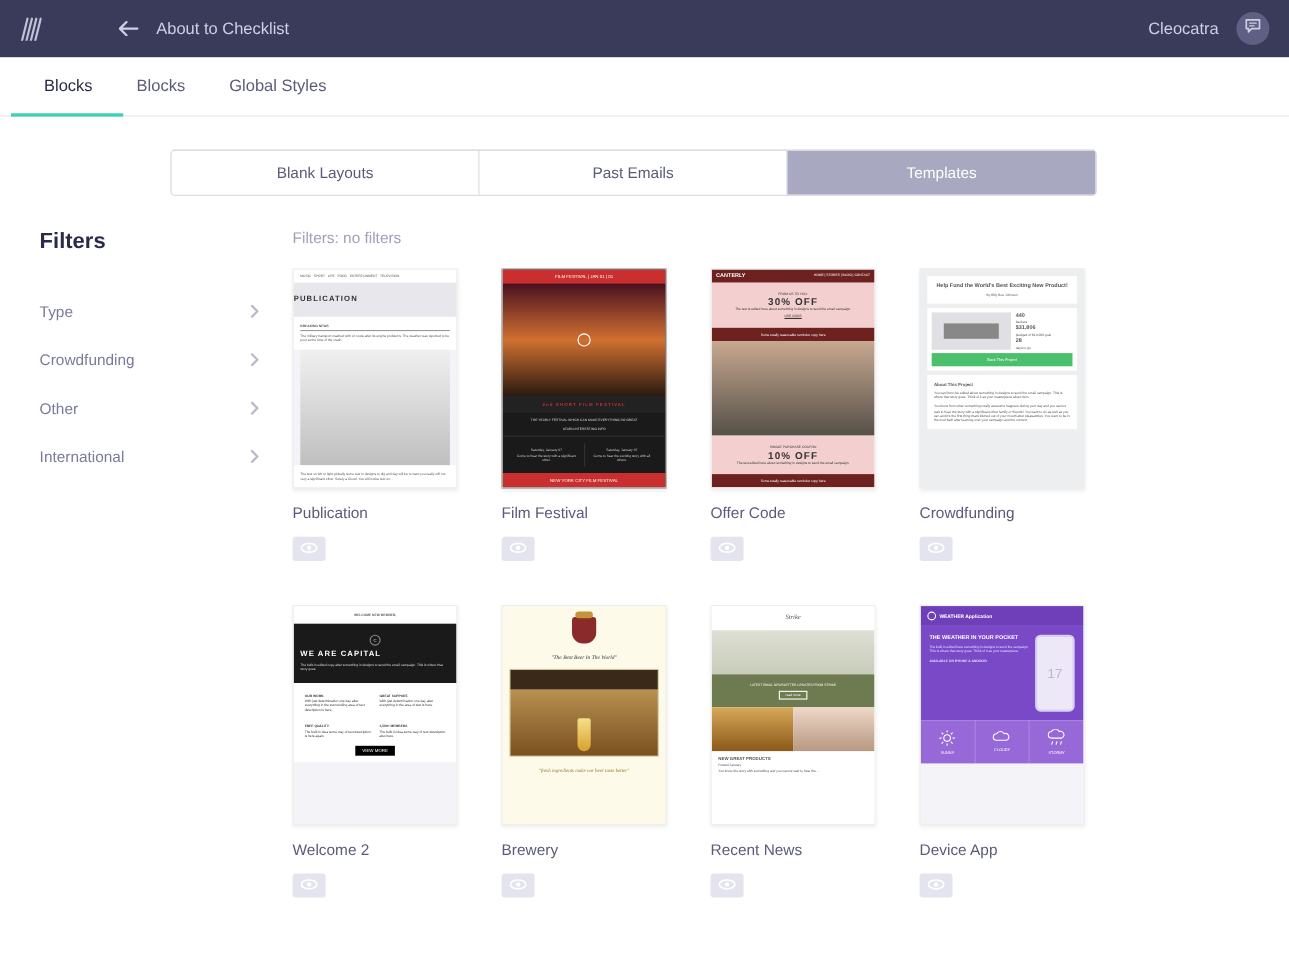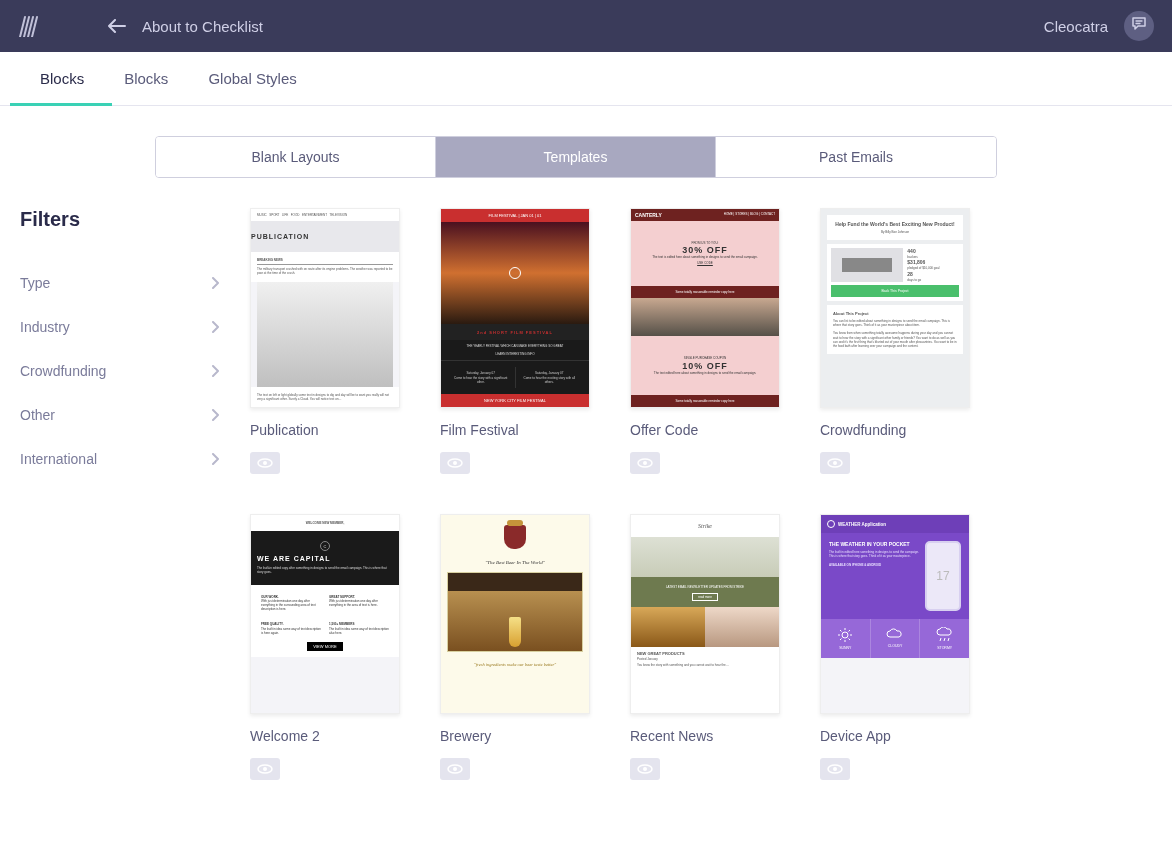--- a/index.html
+++ b/index.html
@@ -125,20 +125,21 @@
       color: #ffffff;
     }
     
     .body-row {
       display: flex;
       gap: 30px;
     }
     .sidebar {
       width: 200px;
       flex-shrink: 0;
+      margin-left: 16px;
     }
     .filters-heading {
       font-size: 20px;
       font-weight: 700;
       color: #2a2b4a;
       margin-bottom: 30px;
     }
     .filter-item {
       display: flex;
       align-items: center;
@@ -197,21 +198,21 @@
     }
     
     .tb-bar { background:#222; color:#fff; padding:4px; text-align:center; font-size:5px; }
     .tb-bar.red { background:#c92f2f; }
     .tb-bar.maroon { background:#6e2220; }
     .tb-bar.olive { background:#6e7a4f; }
     .tb-bar.green { background:#4abf6c; }
     .tb-bar.purple { background:#6e3fb8; }
     .tb-light { background:#fff; padding:6px; color:#555; }
     .tb-light.center { text-align:center; }
-    .tb-pink { background:#f4cfd0; padding:20px; text-align:center; color:#333; }
+    .tb-pink { background:#f4cfd0; padding:8px; text-align:center; color:#333; }
     .tb-gray { background:#e8e8ec; padding:4px; color:#666; }
     .tb-dark { background:#1a1a1a; color:#ddd; padding:6px; }
     .tb-flex { display:flex; }
     .tb-col { flex:1; padding:4px; color:#ccc; }
     .tb-b { font-weight:700; font-size:7px; letter-spacing:1px; }
     .tb-s { font-size:3px; line-height:1.4; }
     .tb-photo { flex:1; background:linear-gradient(#a89080,#675040); }
     .tb-photo.sunset { background:linear-gradient(#4a1020,#d07030,#2a1a10); }
     .tb-photo.man { background:linear-gradient(#c8a890,#555048); }
     .tb-photo.plane { background:linear-gradient(#f0f0f0,#bfbfbf); }
@@ -254,40 +255,32 @@
   <div class="tab active">Blocks</div>
   <div class="tab">Blocks</div>
   <div class="tab">Global Styles</div>
 </div>
 
 <div class="content">
 
   <div class="seg-wrap">
     <div class="seg">
       <div class="seg-item">Blank Layouts</div>
+      <div class="seg-item">Past Emails</div>
       <div class="seg-item active">Templates</div>
-      <div class="seg-item">Past Emails</div>
     </div>
   </div>
 
   <div class="body-row">
 
     <div class="sidebar">
       <div class="filters-heading">Filters</div>
 
       <div class="filter-item">
         <span class="filter-label">Type</span>
-        <span class="chev">
-            <svg width="8" height="12">
-              <path d="M1 1 L6 6 L1 11" stroke="#b8b8cc" stroke-width="2" fill="none" stroke-linecap="round" stroke-linejoin="round"></path>
-            </svg>
-          </span>
-      </div>
-      <div class="filter-item">
-        <span class="filter-label">Industry</span>
         <span class="chev">
             <svg width="8" height="12">
               <path d="M1 1 L6 6 L1 11" stroke="#b8b8cc" stroke-width="2" fill="none" stroke-linecap="round" stroke-linejoin="round"></path>
             </svg>
           </span>
       </div>
       <div class="filter-item">
         <span class="filter-label">Crowdfunding</span>
         <span class="chev">
             <svg width="8" height="12">
@@ -307,20 +300,21 @@
         <span class="filter-label">International</span>
         <span class="chev">
             <svg width="8" height="12">
               <path d="M1 1 L6 6 L1 11" stroke="#b8b8cc" stroke-width="2" fill="none" stroke-linecap="round" stroke-linejoin="round"></path>
             </svg>
           </span>
       </div>
     </div>
 
     <div class="gallery-wrap">
+      <div class="filters-applied">Filters: no filters</div>
 
       <div class="grid">
 
         <div class="card">
           <div class="thumb">
             <div class="tb-light" style="padding:4px 6px;font-size:3px;">MUSIC &nbsp; SPORT &nbsp; LIFE &nbsp; FOOD &nbsp; ENTERTAINMENT &nbsp; TELEVISION</div>
             <div class="tb-gray center" style="padding:12px 0;"><span class="tb-b" style="color:#333">PUBLICATION</span></div>
             <div class="tb-light tb-s">
               <div style="font-size:3px;font-weight:700;border-bottom:1px solid #999;padding-bottom:2px;margin-bottom:2px">BREAKING NEWS</div>
               The military transport crashed with on route after its engine problems. The weather was reported to be poor at the time of the crash.

